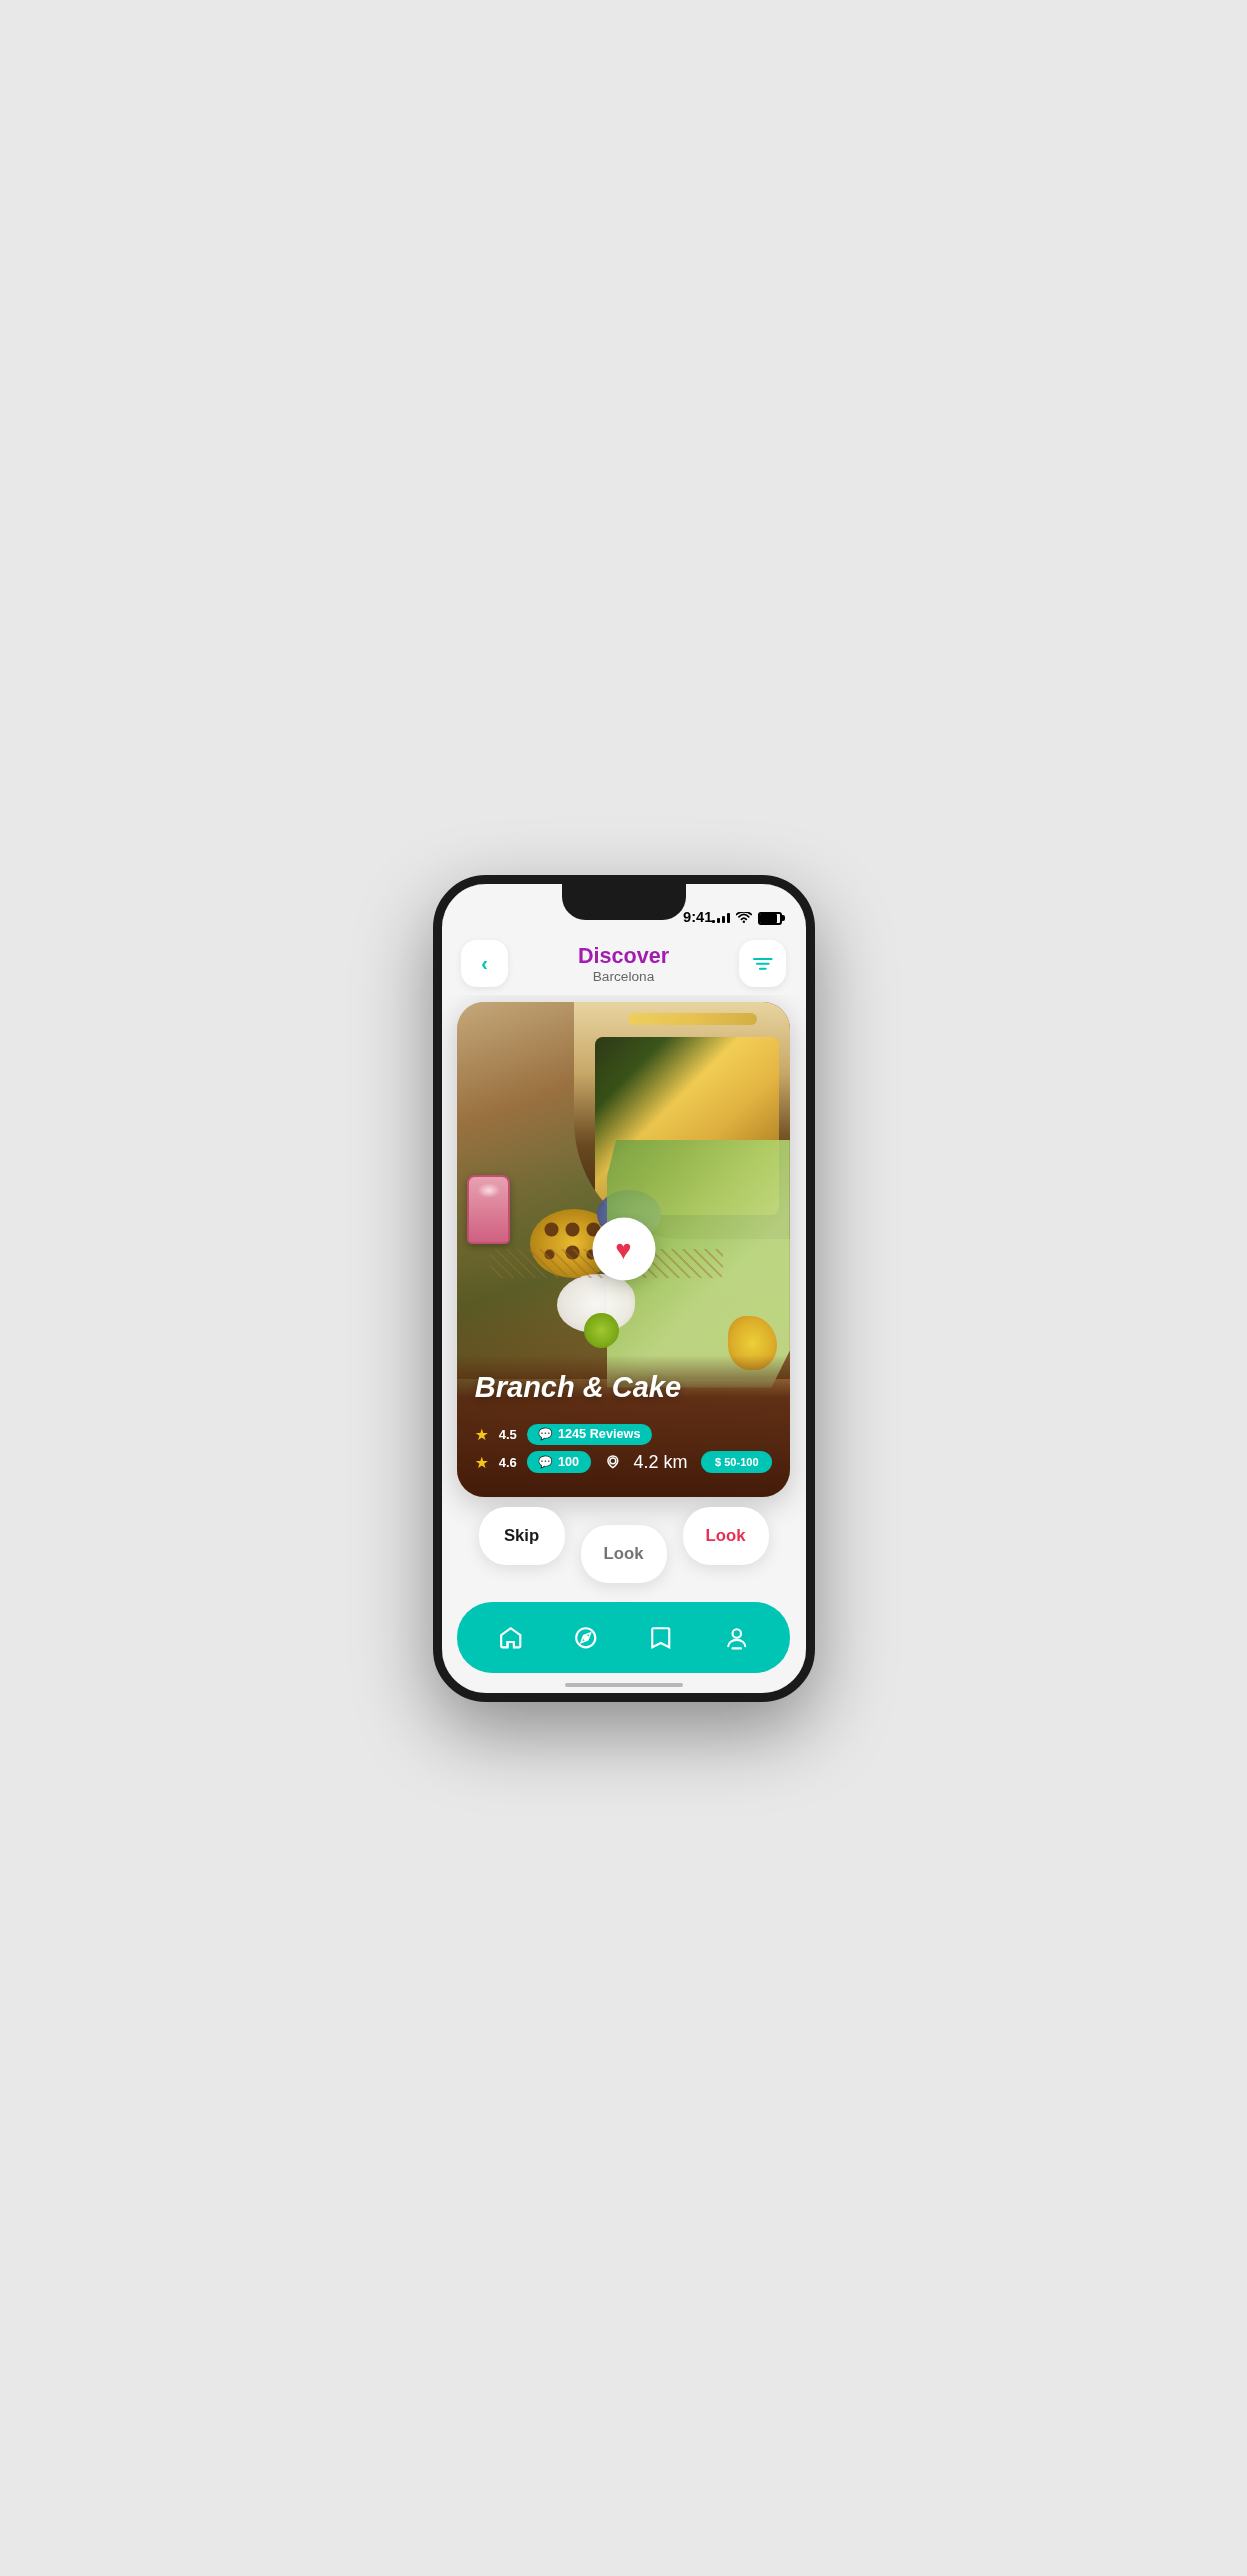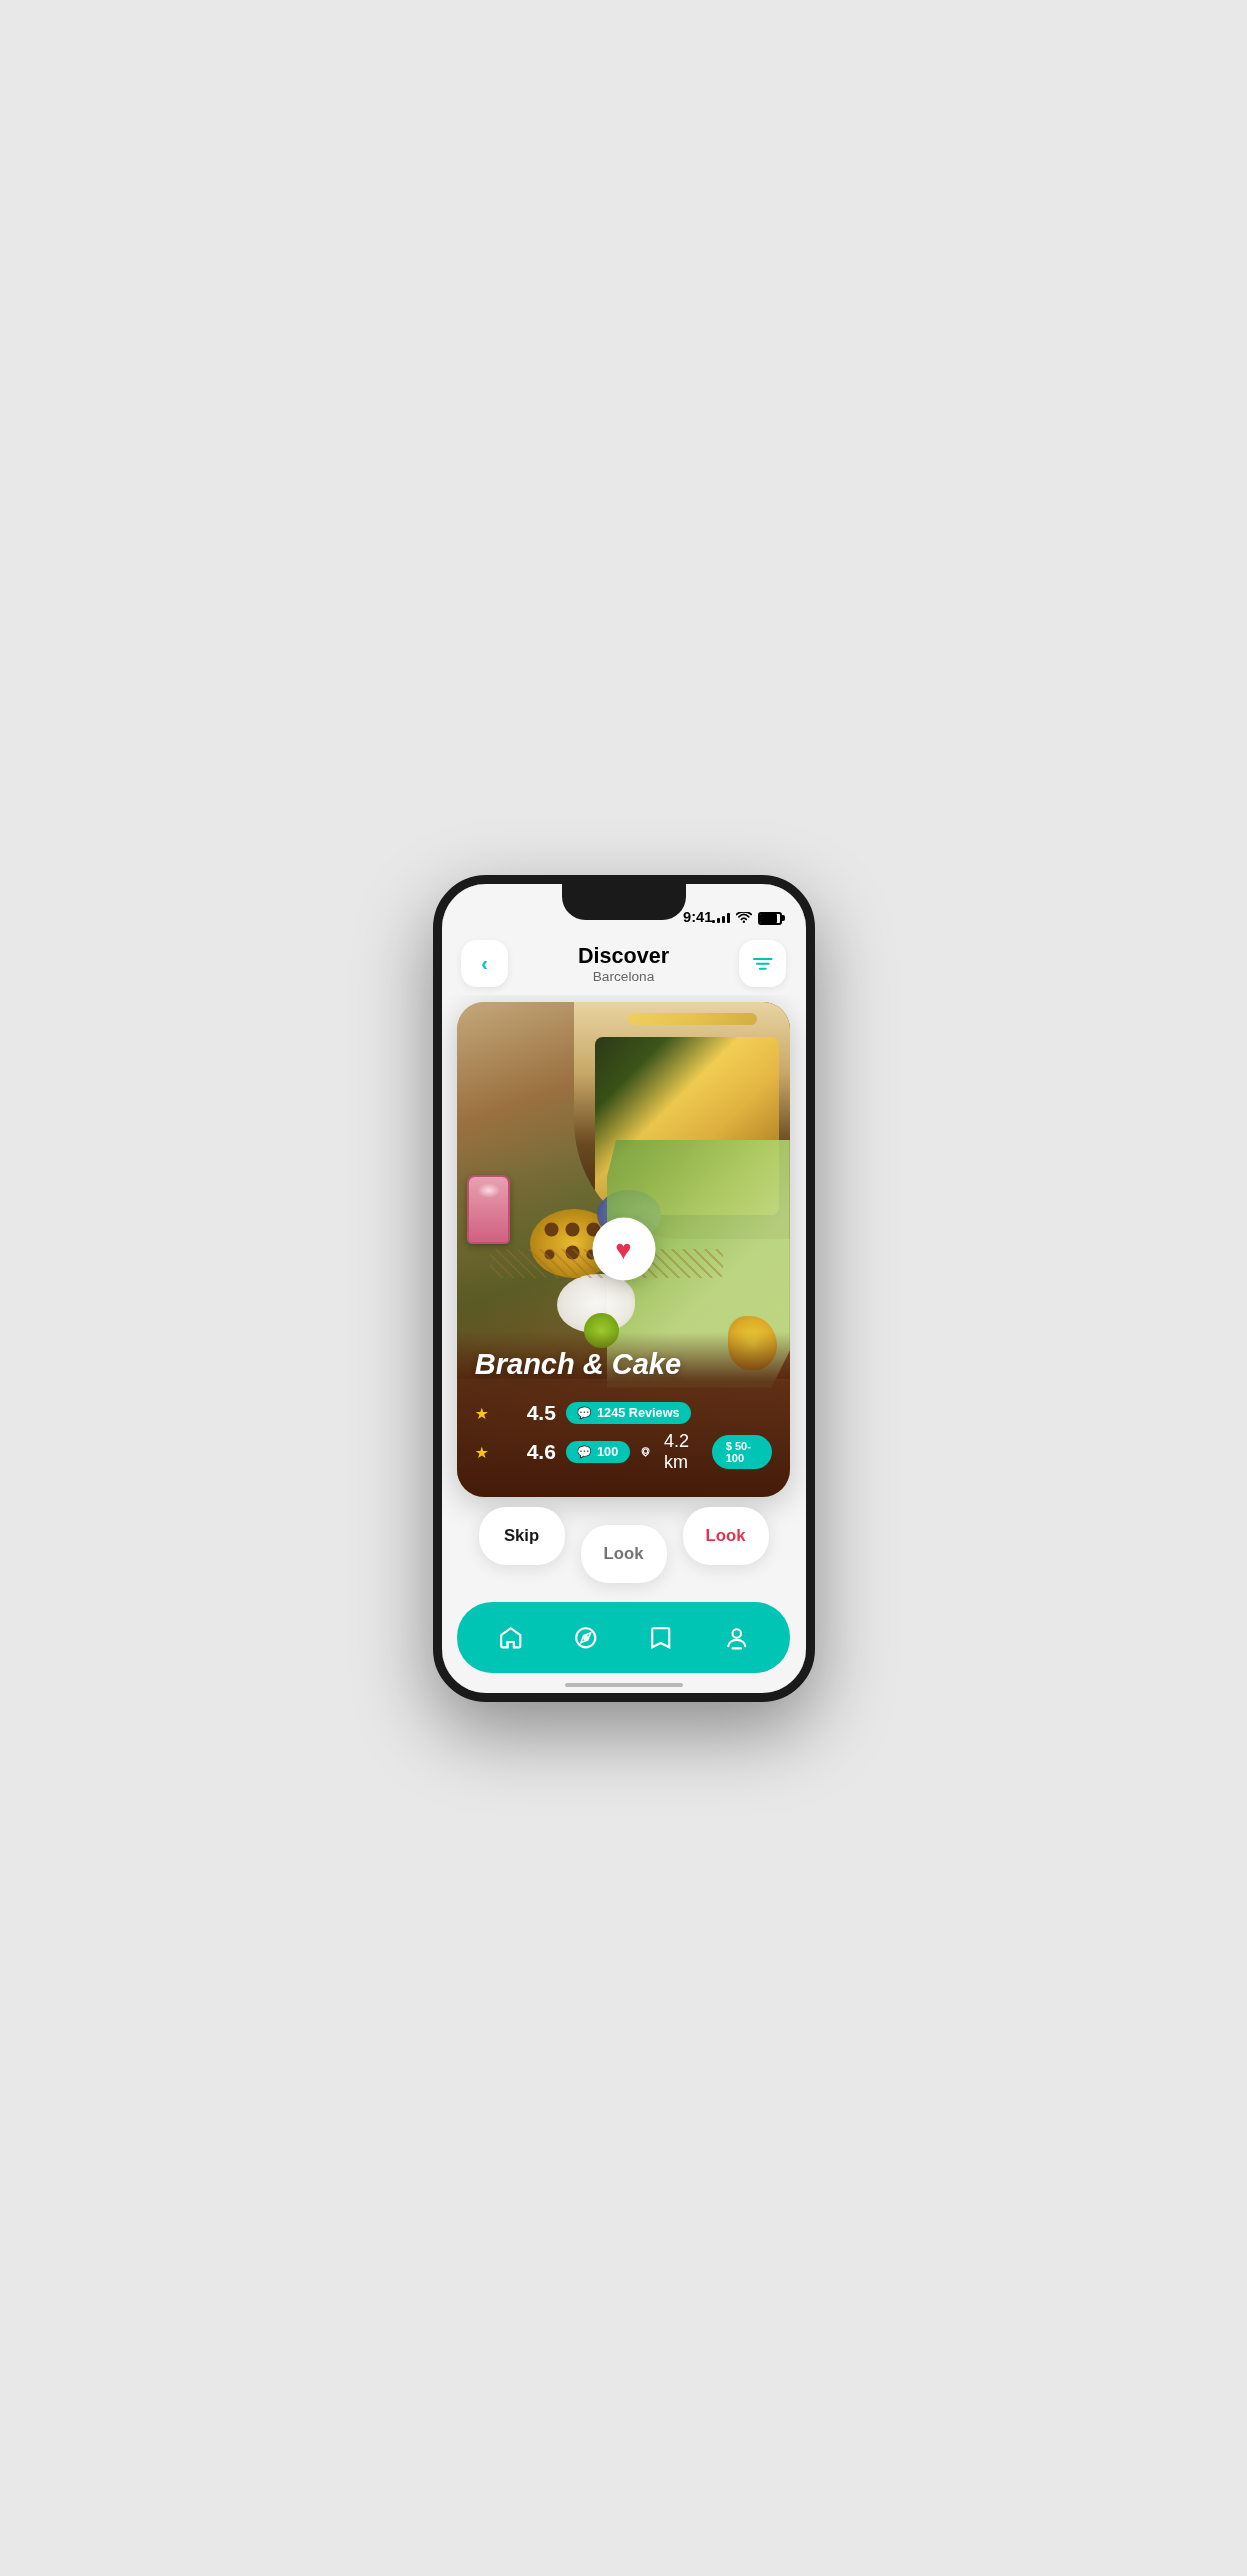--- a/index.html
+++ b/index.html
@@ -122,21 +122,21 @@
       justify-content: center;
       box-shadow: 0 2px 7.8px rgba(0,0,0,0.08);
       cursor: pointer;
     }
     .header-title {
       text-align: center;
     }
     .header-title-main {
       font-size: 21.6px;
       font-weight: 800;
-      color: #000000;
+      color: #a21caf;
       display: block;
     }
     .header-title-sub {
       font-size: 13.7px;
       color: #666;
       display: block;
     }
     
     .card-area {
       position: absolute;
@@ -200,23 +200,22 @@
       align-items: center;
       gap: 9.8px;
       margin-bottom: 5.9px;
     }
     .star {
       color: #f5c518;
       font-size: 15.7px;
     }
     .rating {
       color: #fff;
-      font-size: 21px;
+      font-size: 13px;
       font-weight: 600;
-      margin-left: 28px;
     }
     .reviews-badge {
       background: #00c4b4;
       border-radius: 19.6px;
       padding: 3.9px 11.8px;
       display: flex;
       align-items: center;
       gap: 4.9px;
       color: #fff;
       font-size: 12.7px;

